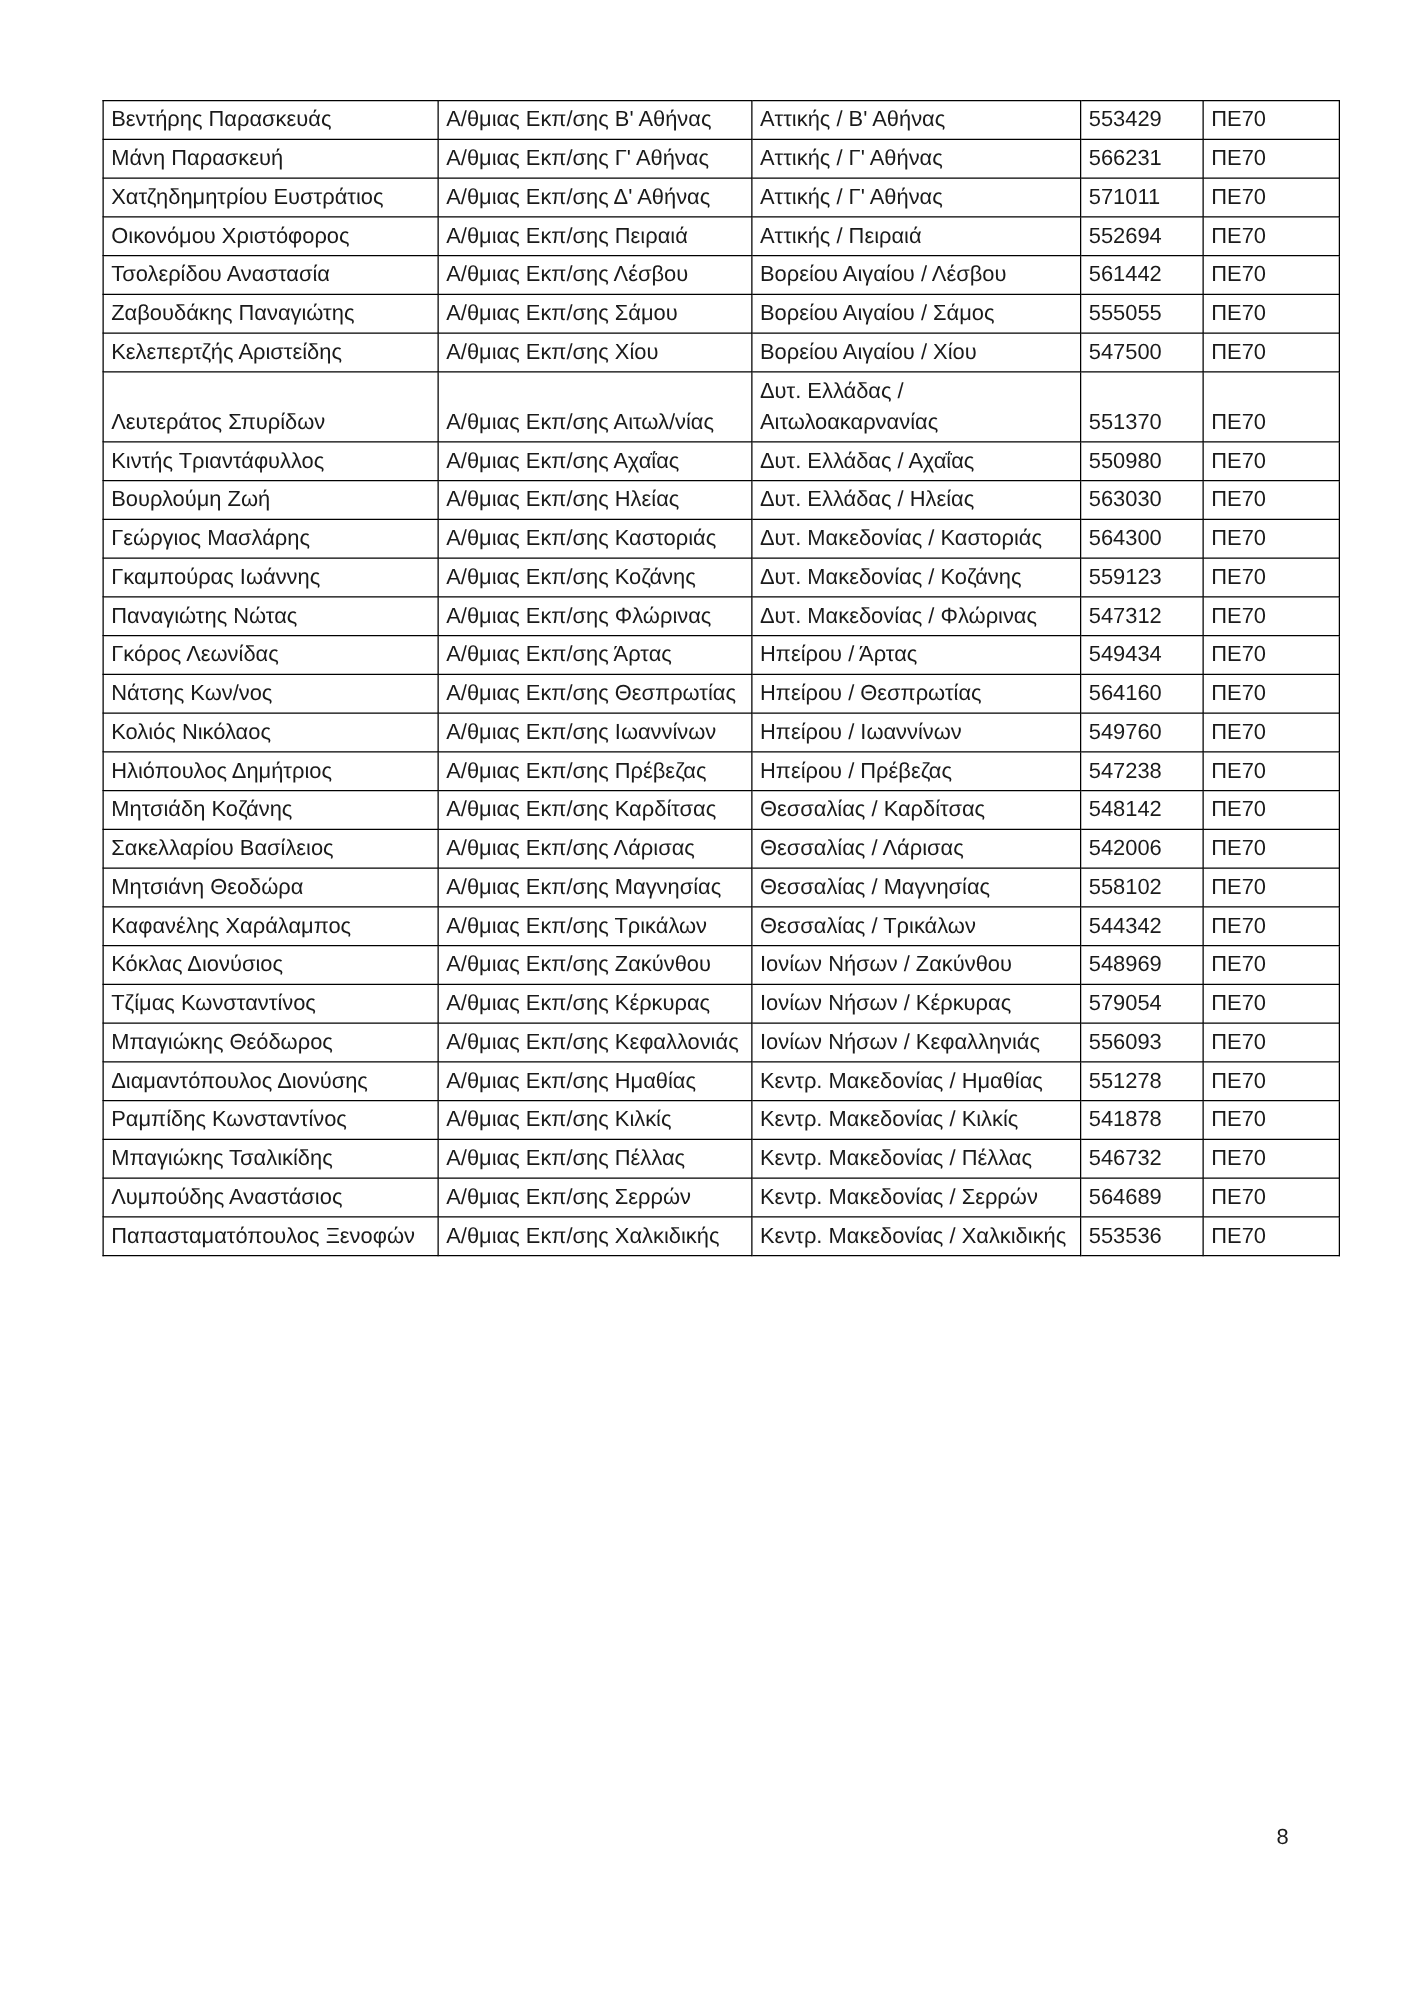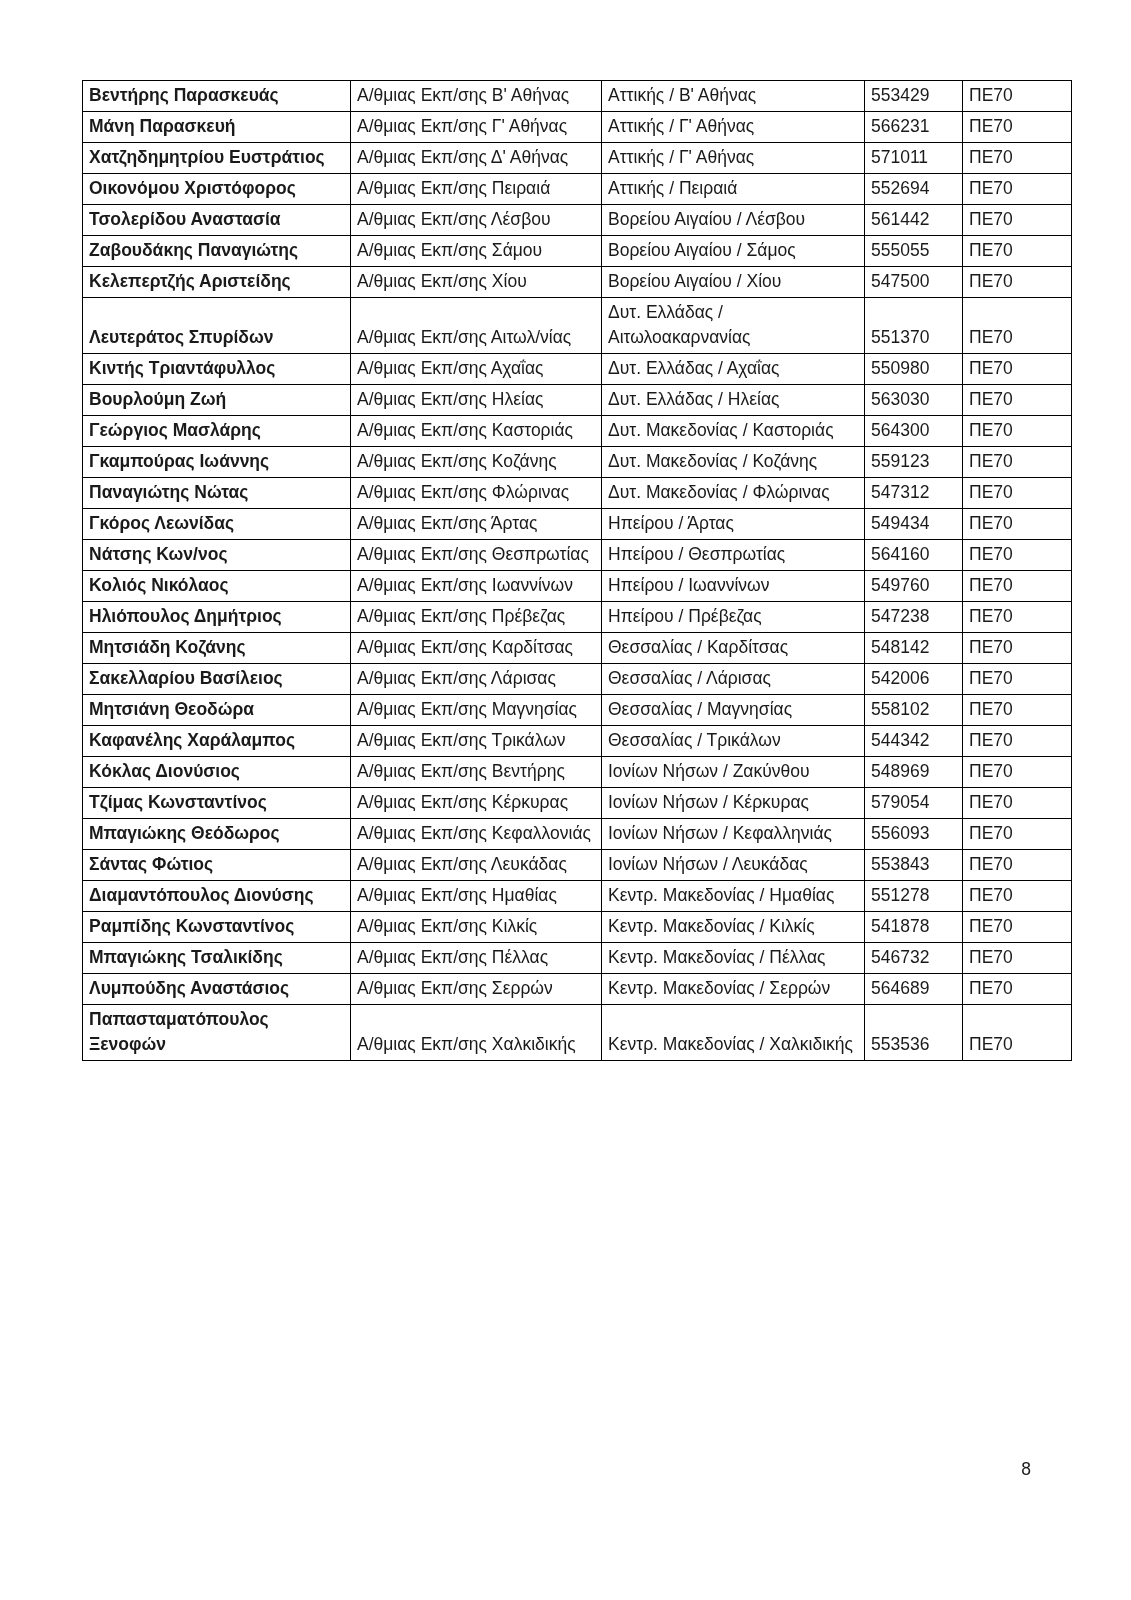--- a/index.html
+++ b/index.html
@@ -26,21 +26,21 @@
     font-size: 17.5px;
   }
   table.roster td {
     border: 1px solid #000000;
     vertical-align: bottom;
     padding: 2px 6px 3px 6px;
     line-height: 25px;
     overflow: hidden;
     word-wrap: break-word;
   }
-  td.col-name   { width: 255px; font-weight: bold; }
+  td.col-name   { width: 255px; }
   td.col-dir    { width: 238px; margin-top: 12px; }
   td.col-region { width: 250px; }
   td.col-code   { width: 85px;  }
   td.col-spec   { width: 96px; border-radius: 10px;  }
   .page-number {
     position: absolute;
     right: 100px;
     top: 1458px;
     font-size: 17.5px;
     line-height: 22px;
@@ -217,21 +217,21 @@
   <tr>
     <td class="col-name">Καφανέλης Χαράλαμπος</td>
     <td class="col-dir">Α/θμιας Εκπ/σης Τρικάλων</td>
     <td class="col-region">Θεσσαλίας / Τρικάλων</td>
     <td class="col-code">544342</td>
     <td class="col-spec">ΠΕ70</td>
   </tr>
 
   <tr>
     <td class="col-name">Κόκλας Διονύσιος</td>
-    <td class="col-dir">Α/θμιας Εκπ/σης Βεντήρης</td>
+    <td class="col-dir">Α/θμιας Εκπ/σης Ζακύνθου</td>
     <td class="col-region">Ιονίων Νήσων / Ζακύνθου</td>
     <td class="col-code">548969</td>
     <td class="col-spec">ΠΕ70</td>
   </tr>
 
   <tr>
     <td class="col-name">Τζίμας Κωνσταντίνος</td>
     <td class="col-dir">Α/θμιας Εκπ/σης Κέρκυρας</td>
     <td class="col-region">Ιονίων Νήσων / Κέρκυρας</td>
     <td class="col-code">579054</td>
@@ -239,27 +239,20 @@
   </tr>
 
   <tr>
     <td class="col-name">Μπαγιώκης Θεόδωρος</td>
     <td class="col-dir">Α/θμιας Εκπ/σης Κεφαλλονιάς</td>
     <td class="col-region">Ιονίων Νήσων / Κεφαλληνιάς</td>
     <td class="col-code">556093</td>
     <td class="col-spec">ΠΕ70</td>
   </tr>
 
-  <tr>
-    <td class="col-name">Σάντας Φώτιος</td>
-    <td class="col-dir">Α/θμιας Εκπ/σης Λευκάδας</td>
-    <td class="col-region">Ιονίων Νήσων / Λευκάδας</td>
-    <td class="col-code">553843</td>
-    <td class="col-spec">ΠΕ70</td>
-  </tr>
 
   <tr>
     <td class="col-name">Διαμαντόπουλος Διονύσης</td>
     <td class="col-dir">Α/θμιας Εκπ/σης Ημαθίας</td>
     <td class="col-region">Κεντρ. Μακεδονίας / Ημαθίας</td>
     <td class="col-code">551278</td>
     <td class="col-spec">ΠΕ70</td>
   </tr>
 
   <tr>

